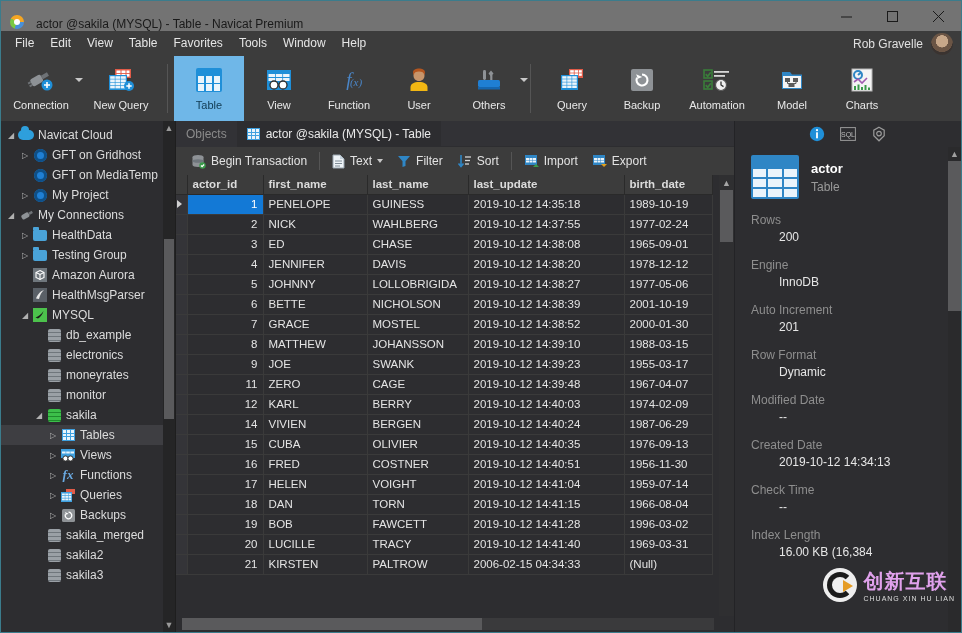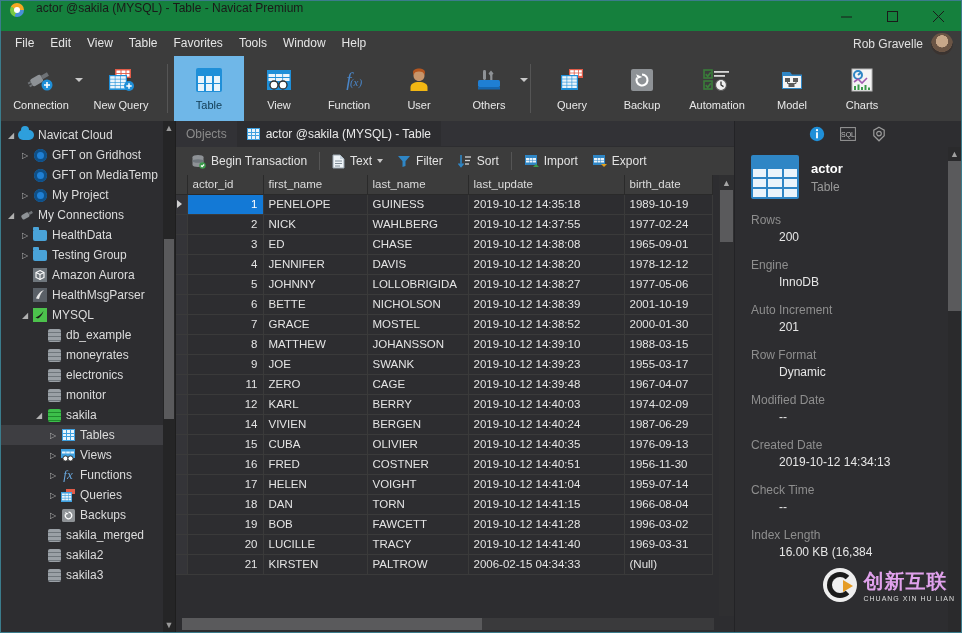--- a/index.html
+++ b/index.html
@@ -11,22 +11,22 @@
   }
   #app {
     width: 962px; height: 633px;
     position: relative;
     display: flex; flex-direction: column;
     border: 1px solid #3b7c8c;
   }
 
   
   .titlebar {
-    height: 30px; background: #15803d;
-    display: flex; align-items: flex-start;
+    height: 30px; background: #737373;
+    display: flex; align-items: flex-end;
     flex: 0 0 30px;
   }
   .tb-logo { width: 18px; height: 18px; margin-left: 8px; position: relative; flex: 0 0 18px; }
   .tb-logo .c1 { position:absolute; width:14px;height:14px;border-radius:50%;
     background: conic-gradient(#f5a623 0deg 90deg, #4a90d9 90deg 200deg, #7ac943 200deg 300deg, #f5a623 300deg 360deg);
     left:1px; top:2px; }
   .tb-logo .c2 { position:absolute; width:6px;height:6px;border-radius:50%;background:#fff;left:5px;top:6px; }
   .tb-title { font-size: 12px; color: #1a1a1a; margin-left: 9px; white-space: nowrap; }
   .tb-spacer { flex: 1; }
   .winbtn {
@@ -82,21 +82,21 @@
   .sidebar {
     width: 175px; background: #2d2d30; flex: 0 0 175px;
     position: relative; overflow: hidden; border-right: 1px solid #1e1e1e;
   }
   .tree { padding-top: 4px; }
   .node { height: 20px; display: flex; align-items: center; font-size: 12px; color: #dcdcdc;
           white-space: nowrap; position: relative; }
   .node.sel { background: #3e3e42; }
   .node .arrow { width: 12px; display:flex;align-items:center;justify-content:center;
                  font-size: 8px; color:#b0b0b0; flex:0 0 12px; }
-  .node .nic { width: 18px; display:flex;align-items:center;justify-content:center; flex:0 0 18px; margin-right: 3px; }
+  .node .nic { width: 18px; display:flex;align-items:center;justify-content:center; flex:0 0 18px; margin-right: 3px; font-weight: bold; }
   .sb-scroll { position: absolute; right: 0; top: 0; width: 12px; height: 100%; background: #252526; }
   .sb-thumb { position: absolute; right: 1px; top: 118px; width: 10px; height: 180px; background: #5a5a5c; }
   .sb-arrow { position:absolute; right:0; width:12px;height:14px; display:flex;align-items:center;justify-content:center;
     color:#9a9a9a; font-size:9px; }
 
   
   .cyl { width: 13px; height: 13px; border-radius: 2px;
     background: repeating-linear-gradient(#9aa0a6 0 3px, #6f767c 3px 4px); }
   .cyl.green { background: repeating-linear-gradient(#3cbf4a 0 3px, #1f8a2c 3px 4px); }
   .folder { width: 14px; height: 11px; background: #4aa3d8; border-radius: 1px 2px 2px 2px; position: relative; }
@@ -124,21 +124,21 @@
   .dbtn .dic { margin-right: 5px; display:flex; align-items:center; }
   .dsep { width:1px; height:18px; background:#555; margin: 0 5px; }
   .dcaret { width:0;height:0;border-left:3.5px solid transparent;border-right:3.5px solid transparent;
             border-top:4px solid #c8c8c8; margin-left:5px; }
 
   
   .gridwrap { flex: 1; position: relative; min-height:0; display:flex; flex-direction: column; background:#2d2d30; }
   .gridscroll { flex:1; position: relative; overflow: hidden; }
   table.grid { border-collapse: collapse; table-layout: fixed; width: 536px; }
   table.grid th {
-    background: #3c3c3c; color: #dcdcdc; font-size: 11.5px; font-weight: normal;
+    background: #3c3c3c; color: #dcdcdc; font-size: 11.5px; font-weight: bold;
     text-align: left; padding: 3px 5px; height: 19px;
     border-right: 1px solid #2a2a2a; border-bottom: 1px solid #2a2a2a;
   }
   table.grid td {
     color: #e4e4e4; font-size: 11.5px; padding: 2px 5px; height: 20px;
     border-right: 1px solid #3a3a3a; border-bottom: 1px solid #3a3a3a;
     white-space: nowrap; overflow: hidden;
   }
   td.marker { width: 11px; padding: 0; background:#343438; border-right:1px solid #3a3a3a; position: relative; }
   th.marker { width: 11px; padding: 0; }
@@ -555,29 +555,29 @@
               <span class="cyl"></span>
             </span>
             <span>db_example</span>
           </div>
           <div class="node">
             <span style="width:32px;flex:0 0 32px"></span>
             <span class="arrow"></span>
             <span class="nic">
               <span class="cyl"></span>
             </span>
-            <span>moneyrates</span>
+            <span>electronics</span>
           </div>
           <div class="node">
             <span style="width:32px;flex:0 0 32px"></span>
             <span class="arrow"></span>
             <span class="nic">
               <span class="cyl"></span>
             </span>
-            <span>electronics</span>
+            <span>moneyrates</span>
           </div>
           <div class="node">
             <span style="width:32px;flex:0 0 32px"></span>
             <span class="arrow"></span>
             <span class="nic">
               <span class="cyl"></span>
             </span>
             <span>monitor</span>
           </div>
           <div class="node">

